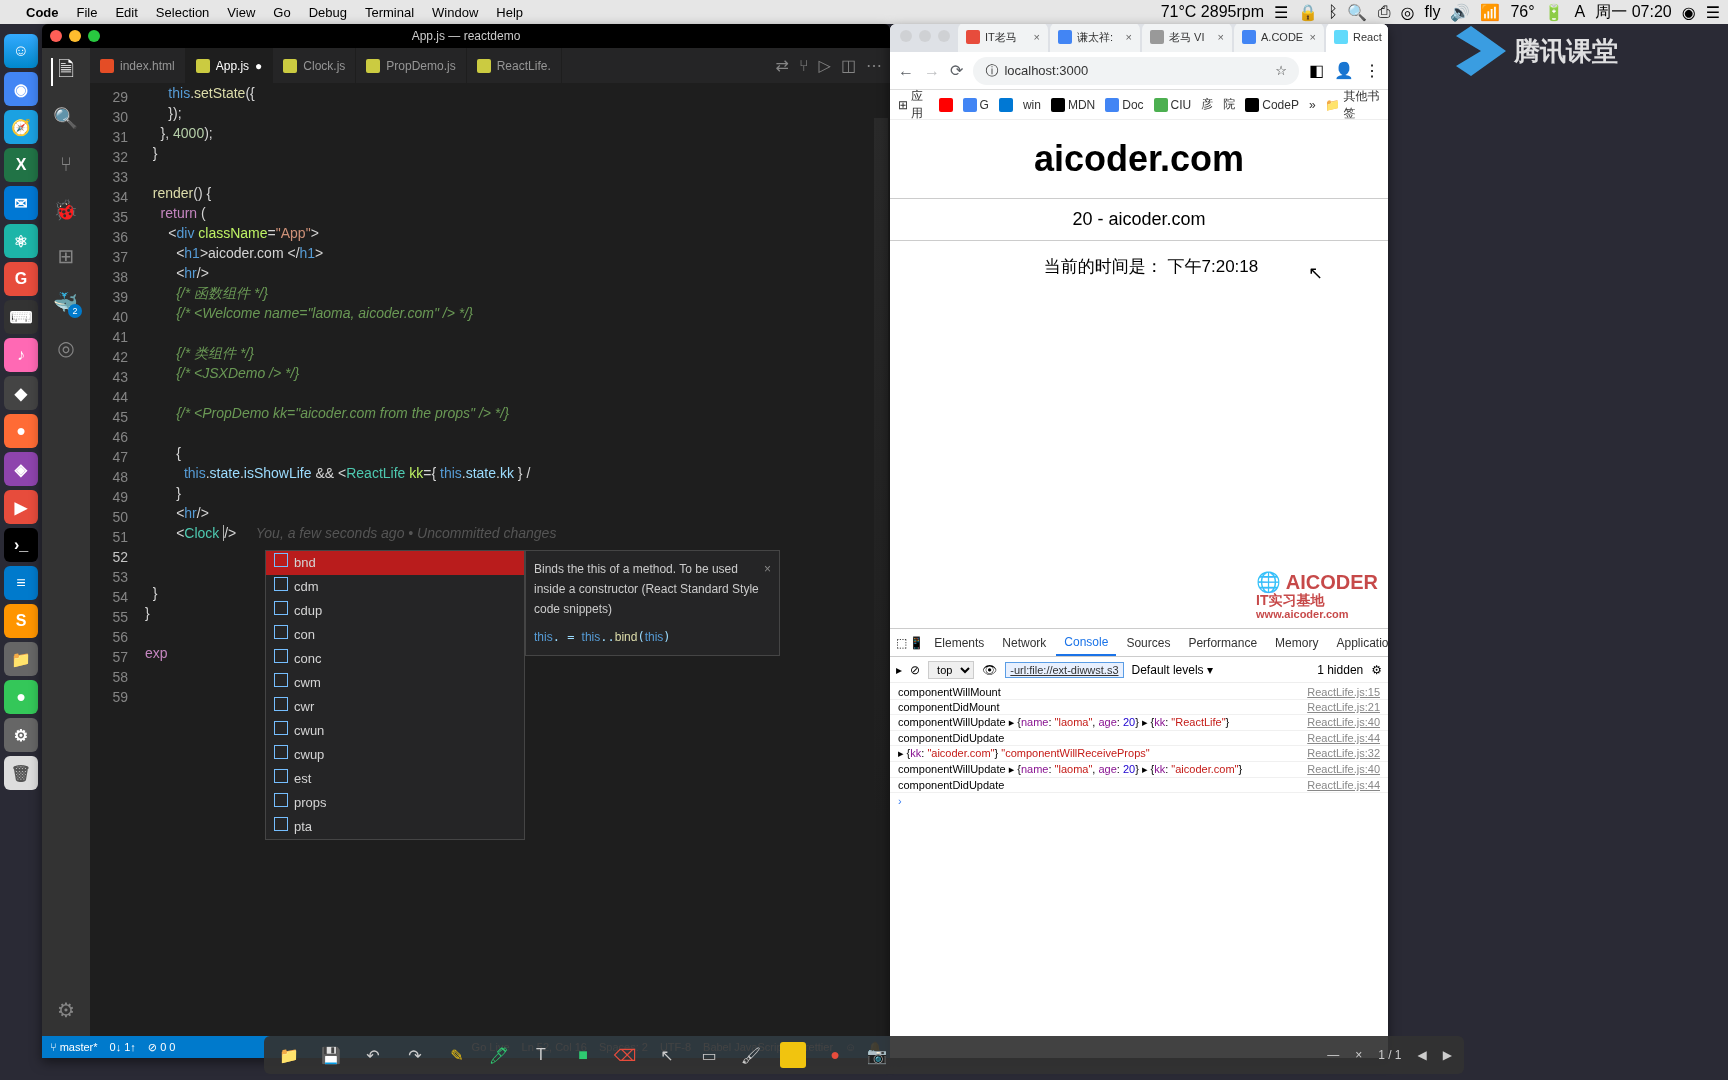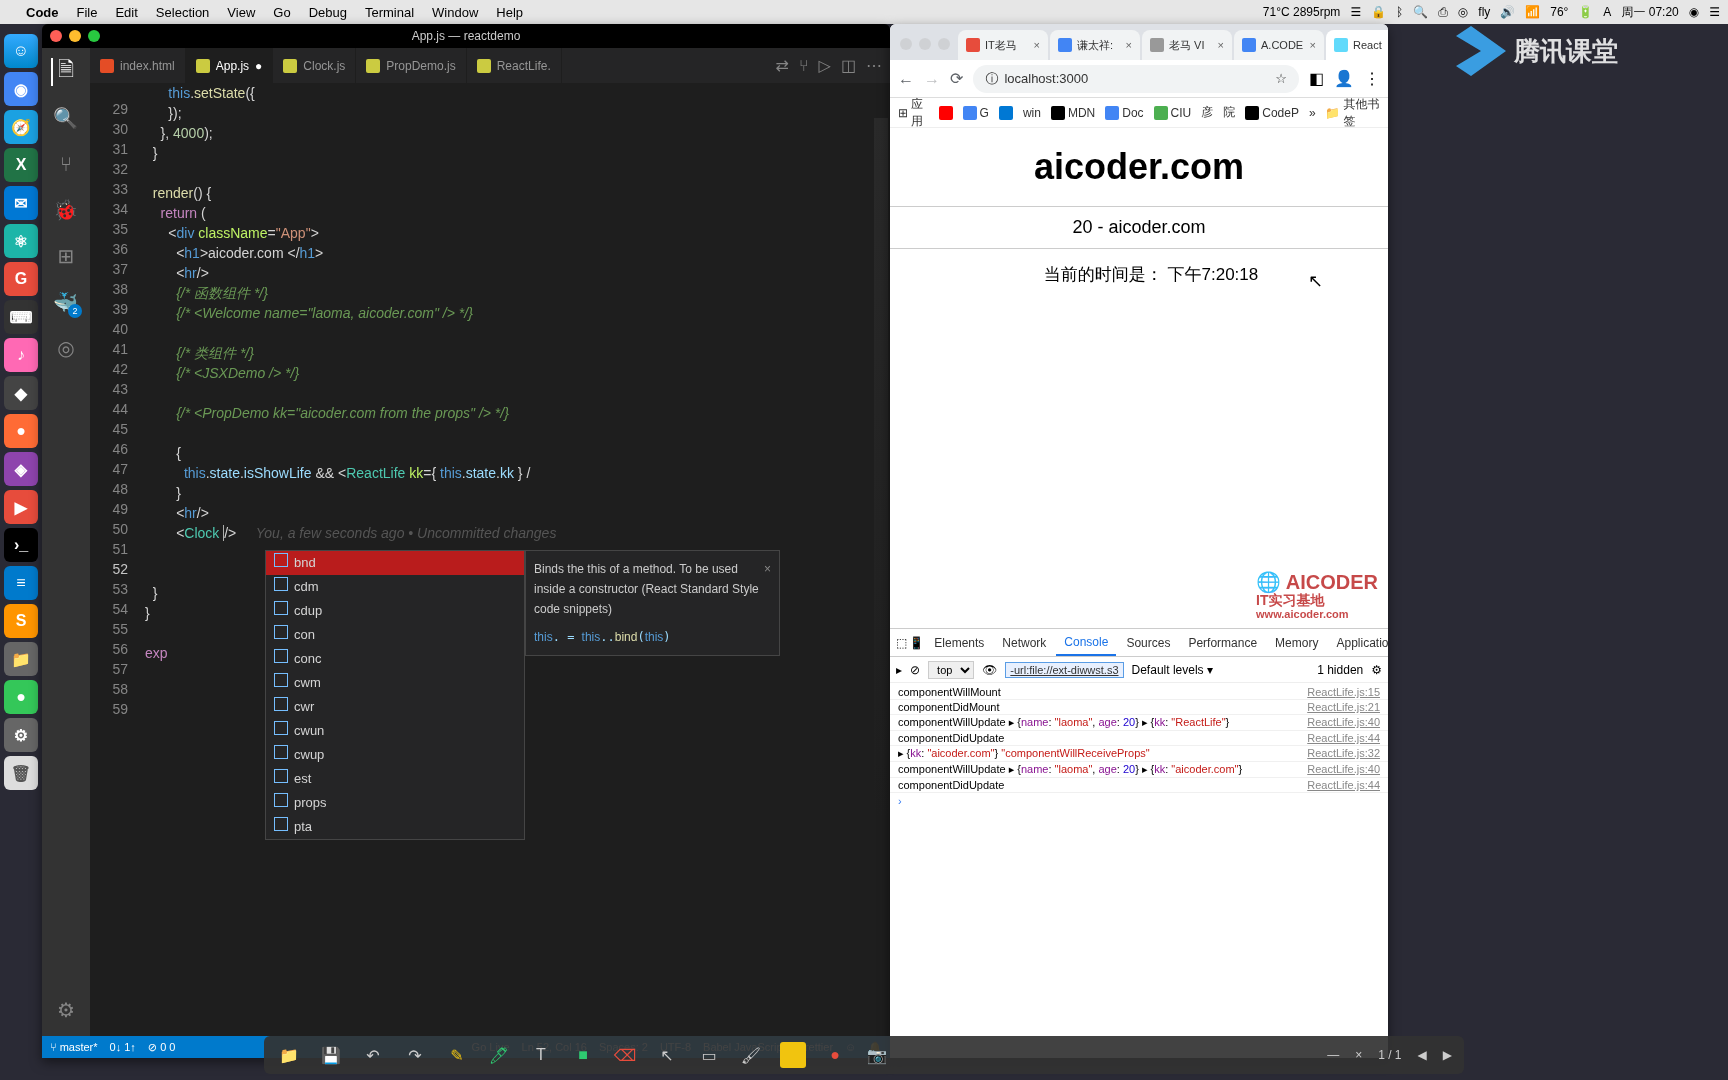--- a/index.html
+++ b/index.html
@@ -2,21 +2,21 @@
 <html><head>
 <meta charset="utf-8">
 <style>
 * { margin: 0; padding: 0; box-sizing: border-box; font-family: -apple-system, BlinkMacSystemFont, "Segoe UI", sans-serif; }
 body { width: 1728px; height: 1080px; background: #2a2a35; overflow: hidden; position: relative; }
 
 
 .menubar { height: 24px; background: rgba(240,240,240,0.95); display: flex; align-items: center; padding: 0 8px; font-size: 13px; color: #000; gap: 18px; }
 .menubar .apple { font-size: 15px; }
 .menubar .app-name { font-weight: bold; }
-.menubar .right { margin-left: auto; display: flex; gap: 10px; align-items: center; font-size: 12px; }
+.menubar .right { margin-left: auto; display: flex; gap: 10px; align-items: center; font-size: 16px; }
 .menubar .right span { display: inline-flex; align-items: center; }
 
 
 .dock-left { position: absolute; left: 2px; top: 30px; width: 38px; display: flex; flex-direction: column; gap: 4px; padding: 4px 2px; }
 .dock-left .di { width: 34px; height: 34px; border-radius: 6px; background: linear-gradient(135deg,#4a90e2,#357abd); display:flex;align-items:center;justify-content:center;color:#fff;font-size:16px;font-weight:bold; }
 
 
 .vscode { position: absolute; left: 42px; top: 24px; width: 848px; height: 1034px; background: #1e1e1e; display: flex; flex-direction: column; border-radius: 6px 6px 0 0; overflow: hidden; box-shadow: 0 4px 12px rgba(0,0,0,0.5); }
 .vs-titlebar { height: 24px; background: #000000; display: flex; align-items: center; padding: 0 8px; position: relative; }
 .traffic { display: flex; gap: 7px; }
@@ -33,42 +33,42 @@
 .editor-area { flex: 1; display: flex; flex-direction: column; }
 .tabs { height: 35px; background: #252526; display: flex; align-items: stretch; }
 .tab { padding: 0 10px; display: flex; align-items: center; gap: 6px; color: #969696; font-size: 12px; border-right: 1px solid #1e1e1e; }
 .tab.active { background: #1e1e1e; color: #fff; }
 .tab .ficon { width: 14px; height: 14px; background: #e8a917; border-radius: 2px; display:inline-block; }
 .tab .ficon.js { background: #cbcb41; }
 .tab .ficon.html { background: #e44d26; }
 .tab-actions { margin-left: auto; display: flex; gap: 10px; padding: 0 8px; align-items: center; color: #858585; }
 
 .code { flex: 1; background: #1e1e1e; font-family: "Menlo","Monaco",monospace; font-size: 14px; line-height: 20px; color: #d4d4d4; position: relative; overflow: hidden; }
-.gutter { position: absolute; left: 0; top: 16px; width: 50px; text-align: right; color: #858585; padding-right: 12px; }
+.gutter { position: absolute; left: 0; top: 4px; width: 50px; text-align: right; color: #858585; padding-right: 12px; }
 .gutter div { height: 20px; }
 .code-lines { margin-left: 55px; }
 .code-lines > div { height: 20px; white-space: pre; }
 .kw { color: #c586c0; } .prop { color: #9cdcfe; } .str { color: #ce9178; } .num { color: #b5cea8; }
 .cm { color: #6a9955; font-style: italic; } .tag { color: #4ec9b0; } .this { color: #569cd6; }
 .fn { color: #dcdcaa; } .pn { color: #d4d4d4; } .attr { color: #bef264; }
 .inline-hint { color: #555; font-style: italic; }
 
 .autocomplete { position: absolute; left: 175px; top: 467px; background: #252526; border: 1px solid #454545; width: 260px; z-index: 10; font-size: 13px; }
 .ac-item { padding: 2px 8px; color: #d4d4d4; display: flex; gap: 6px; }
 .ac-item.sel { background: #b91c1c; }
 .ac-item .sq { width: 14px; height: 14px; border: 1px solid #75beff; display:inline-block; }
 .ac-doc { position: absolute; left: 435px; top: 467px; width: 255px; background: #252526; border: 1px solid #454545; padding: 8px; font-size: 12px; color: #ccc; z-index: 10; }
 .ac-doc .sig { color: #9cdcfe; margin-top: 8px; font-family: monospace; }
 
 .statusbar { height: 22px; background: #007acc; display: flex; align-items: center; padding: 0 8px; font-size: 11px; color: #fff; gap: 12px; }
 .statusbar .right { margin-left: auto; display: flex; gap: 12px; }
 
 
 .browser { position: absolute; left: 890px; top: 24px; width: 498px; height: 1034px; background: #fff; display: flex; flex-direction: column; box-shadow: 0 4px 12px rgba(0,0,0,0.5); border-radius: 6px 6px 0 0; overflow: hidden; }
-.br-tabs { height: 36px; background: #dee1e6; display: flex; align-items: flex-end; padding: 0 6px; }
+.br-tabs { height: 28px; background: #dee1e6; display: flex; align-items: flex-end; padding: 0 6px; }
 .br-traffic { display: flex; gap: 7px; padding: 0 8px 10px 4px; opacity: 0.4; }
 .br-tab { height: 30px; background: #f1f3f4; border-radius: 8px 8px 0 0; padding: 0 8px; display: flex; align-items: center; gap: 5px; font-size: 11px; color: #333; margin-right: 2px; min-width: 90px; max-width: 100px; }
 .br-tab.active { background: #fff; }
 .br-tab .x { margin-left: auto; color: #666; }
 .br-tab .fav { width: 14px; height: 14px; border-radius: 2px; background: #4285f4; }
 .br-toolbar { height: 38px; background: #fff; border-bottom: 1px solid #ddd; display: flex; align-items: center; padding: 0 8px; gap: 10px; }
 .br-toolbar .nav-btn { color: #5f6368; font-size: 16px; }
 .br-url { flex: 1; height: 28px; background: #f1f3f4; border-radius: 14px; display: flex; align-items: center; padding: 0 12px; font-size: 13px; color: #333; gap: 6px; }
 .br-bookmarks { height: 30px; background: #fff; border-bottom: 1px solid #eee; display: flex; align-items: center; padding: 0 8px; gap: 10px; font-size: 12px; color: #333; }
 .br-bookmarks .bm { display: flex; align-items: center; gap: 3px; }

